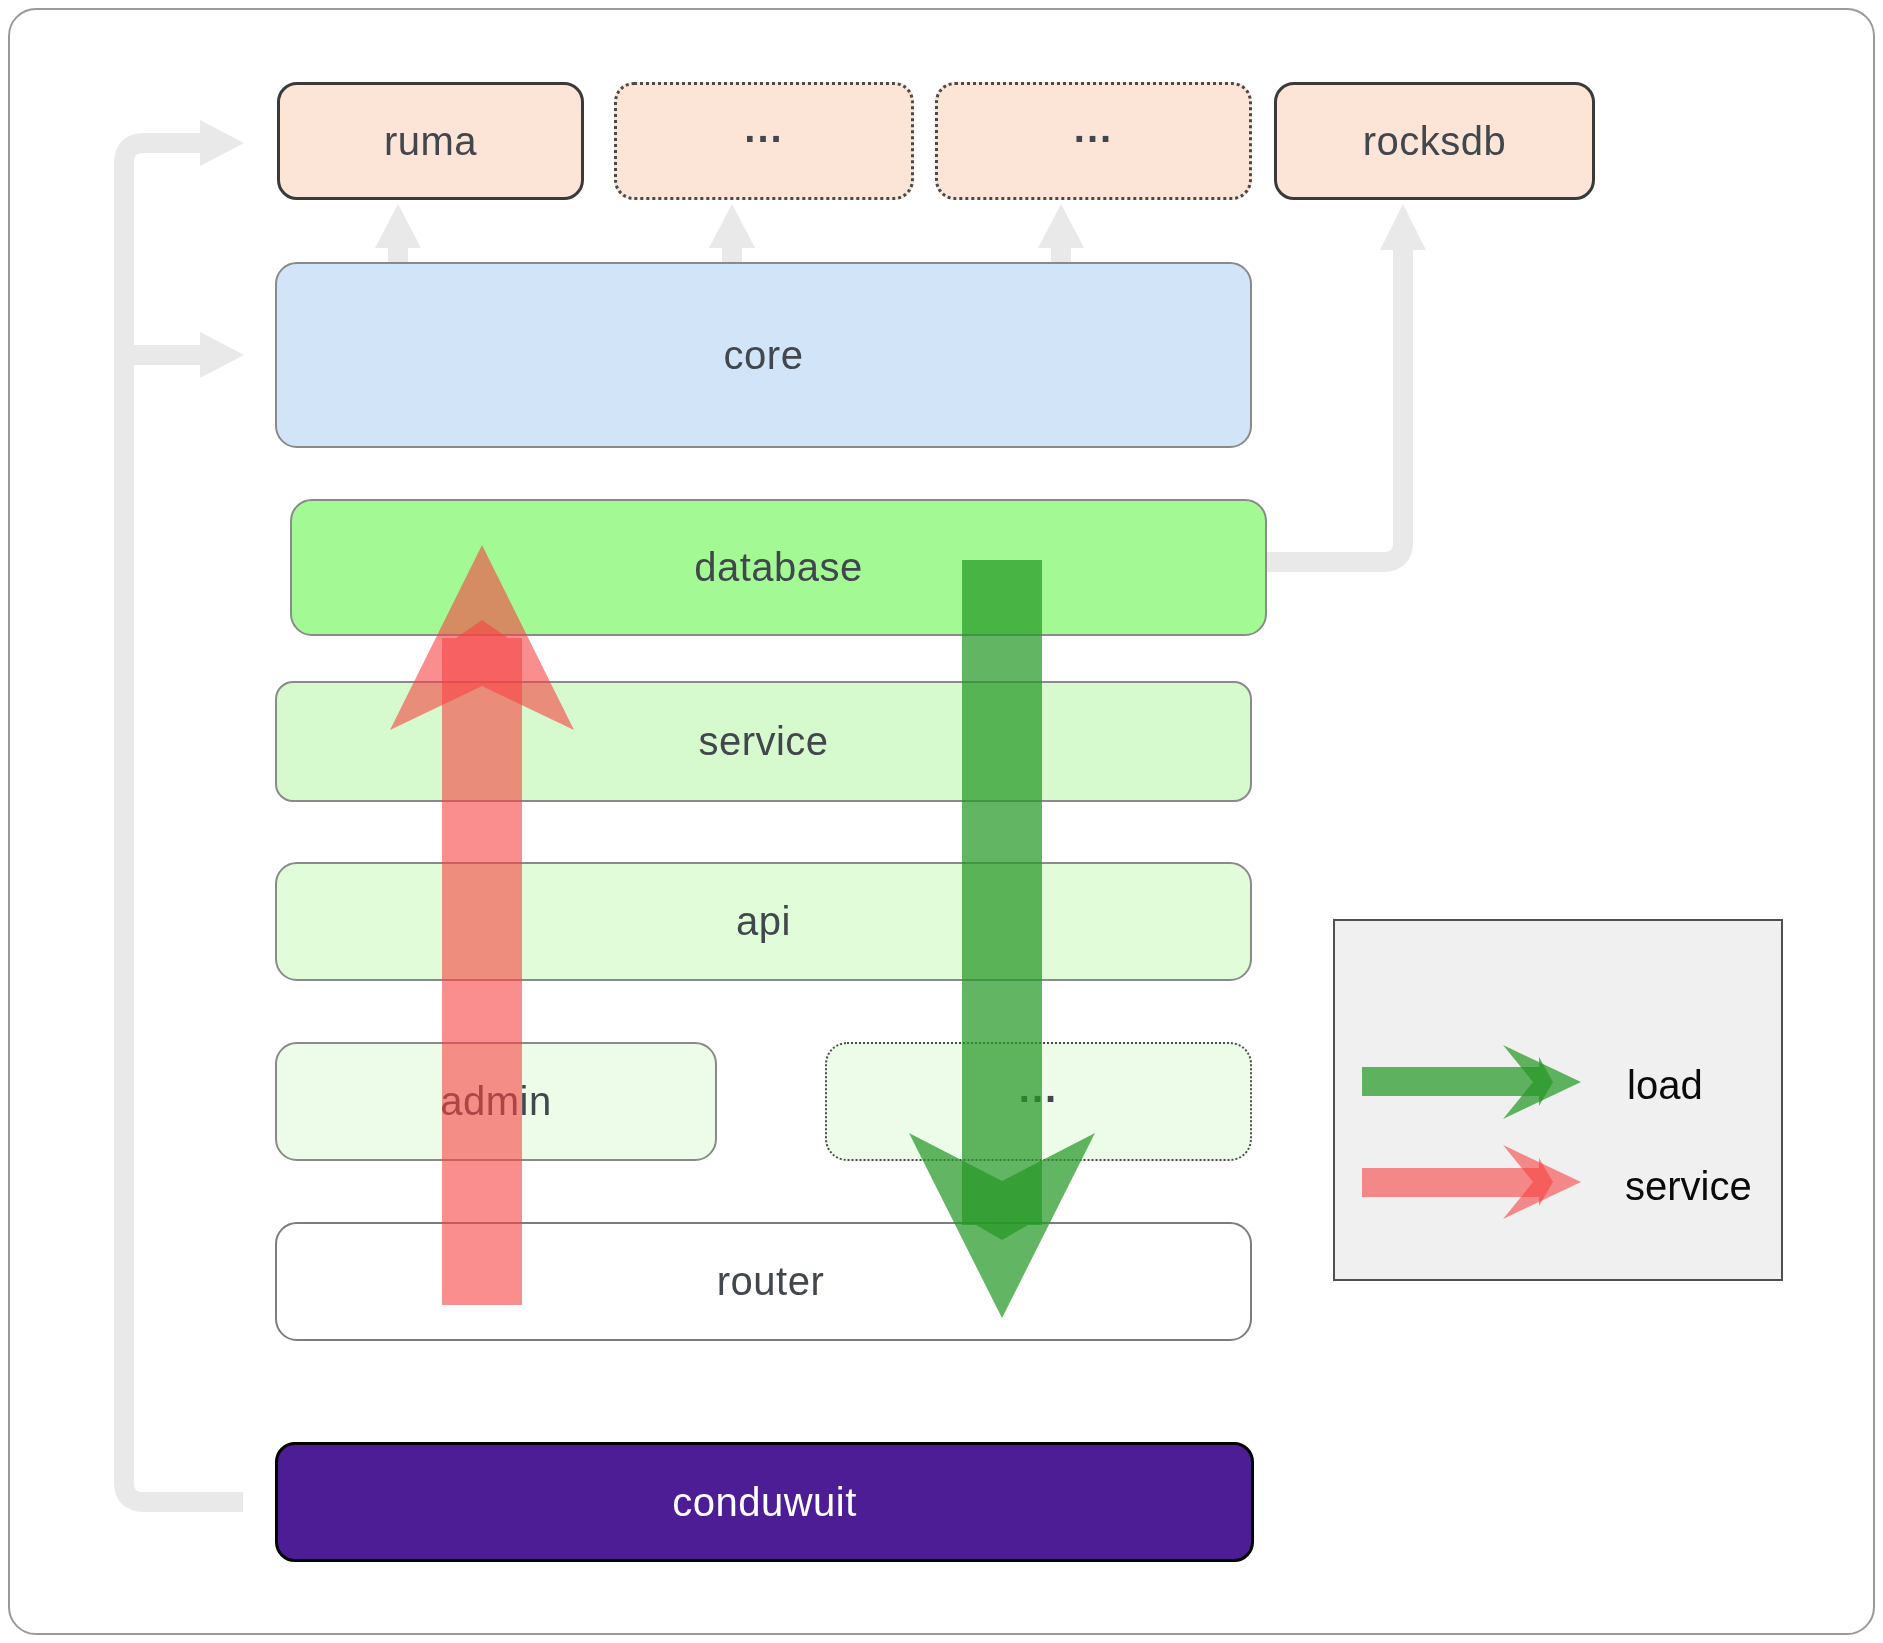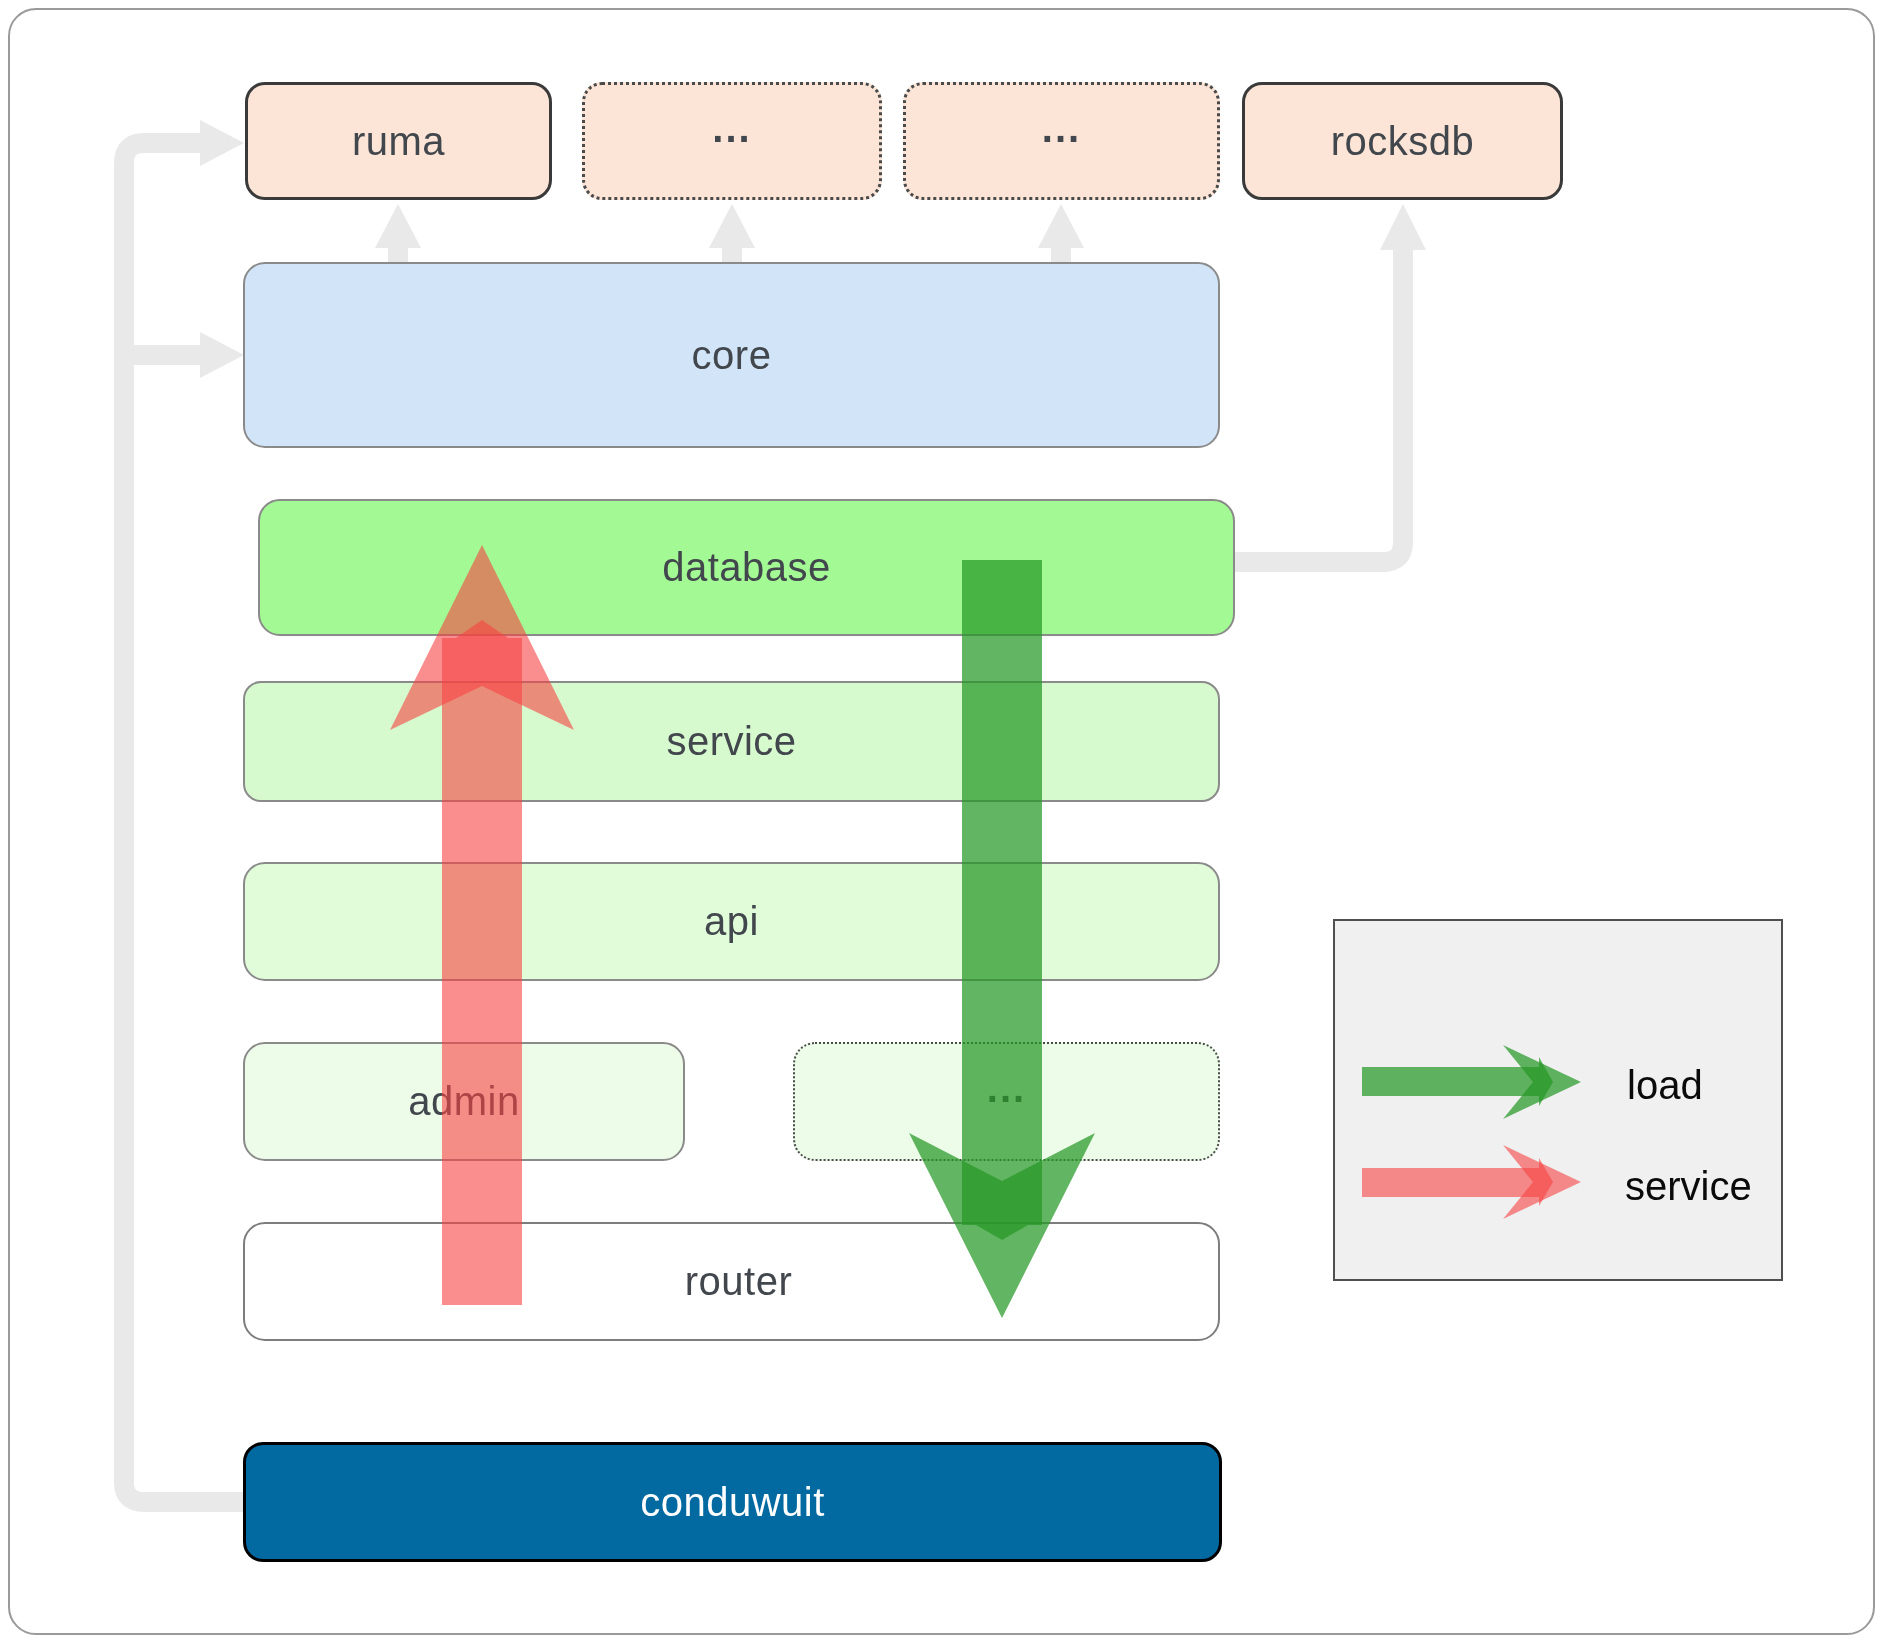--- a/index.html
+++ b/index.html
@@ -8,35 +8,35 @@
     font-family:"Liberation Sans", sans-serif;background:#ffffff;
   }
   .frame{
     position:absolute;left:8px;top:8px;width:1863px;height:1623px;
     border:2px solid #9a9a9a;border-radius:28px;
   }
   svg.layer{position:absolute;left:0;top:0;width:1883px;height:1643px;pointer-events:none;}
   .box{
     position:absolute;display:flex;align-items:center;justify-content:center;
     box-sizing:border-box;border-radius:22px;
-    font-size:40px;color:#42474d;letter-spacing:0.5px;
+    font-size:40px;color:#42474d;letter-spacing:0.5px;margin-left:32px;
   }
   .box .lbl{position:relative;}
   .top-box{border-radius:20px;background:#fce5d6;border:3px solid #3a3a3a;}
   .top-box.dotted{border:3px dotted #4a4a4a;}
   .dotted-box{border:2px dotted #4a4a4a !important;}
   .dots{font-weight:bold;transform:translateY(-28%);letter-spacing:2px;}
   .b-core{background:#d2e5f8;border:2px solid #8a8a8a;}
   .b-database{background:#a3fa94;border:2px solid #8a8a8a;}
   .b-service{background:#d7f9ce;border:2px solid #8a8a8a;}
   .b-api{background:#e0fcd8;border:2px solid #8a8a8a;}
   .b-admin{background:#edfce8;border:2px solid #8a8a8a;}
   .b-ext3{background:#edfce8;}
   .b-router{background:#ffffff;border:2px solid #7d7d7d;}
-  .b-conduwuit{background:#0369a1;border:3px solid #000000;border-radius:20px;color:#ffffff;text-align:center;}
+  .b-conduwuit{background:#4c1d95;border:3px solid #000000;border-radius:20px;color:#ffffff;text-align:center;}
   .legend{
     position:absolute;left:1333px;top:919px;width:450px;height:362px;
     box-sizing:border-box;background:#f0f0f0;border:2px solid #4f4f4f;color:#0a0a0a;
   }
   .legend-title{
     position:absolute;left:0;top:38px;width:100%;text-align:center;
     font-size:48px;color:#0a0a0a;
   }
   .legend-item-label{
     position:absolute;font-size:40px;color:#0a0a0a;transform:translateY(-50%);

